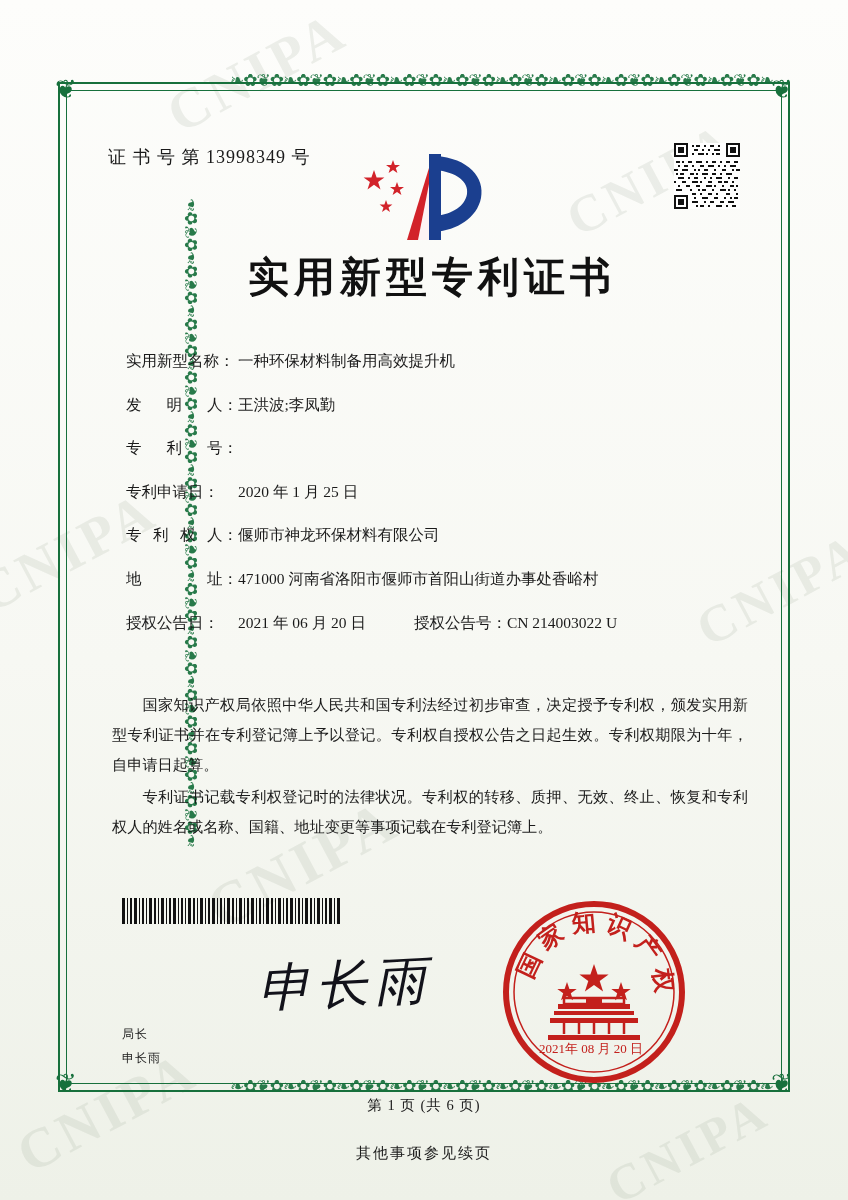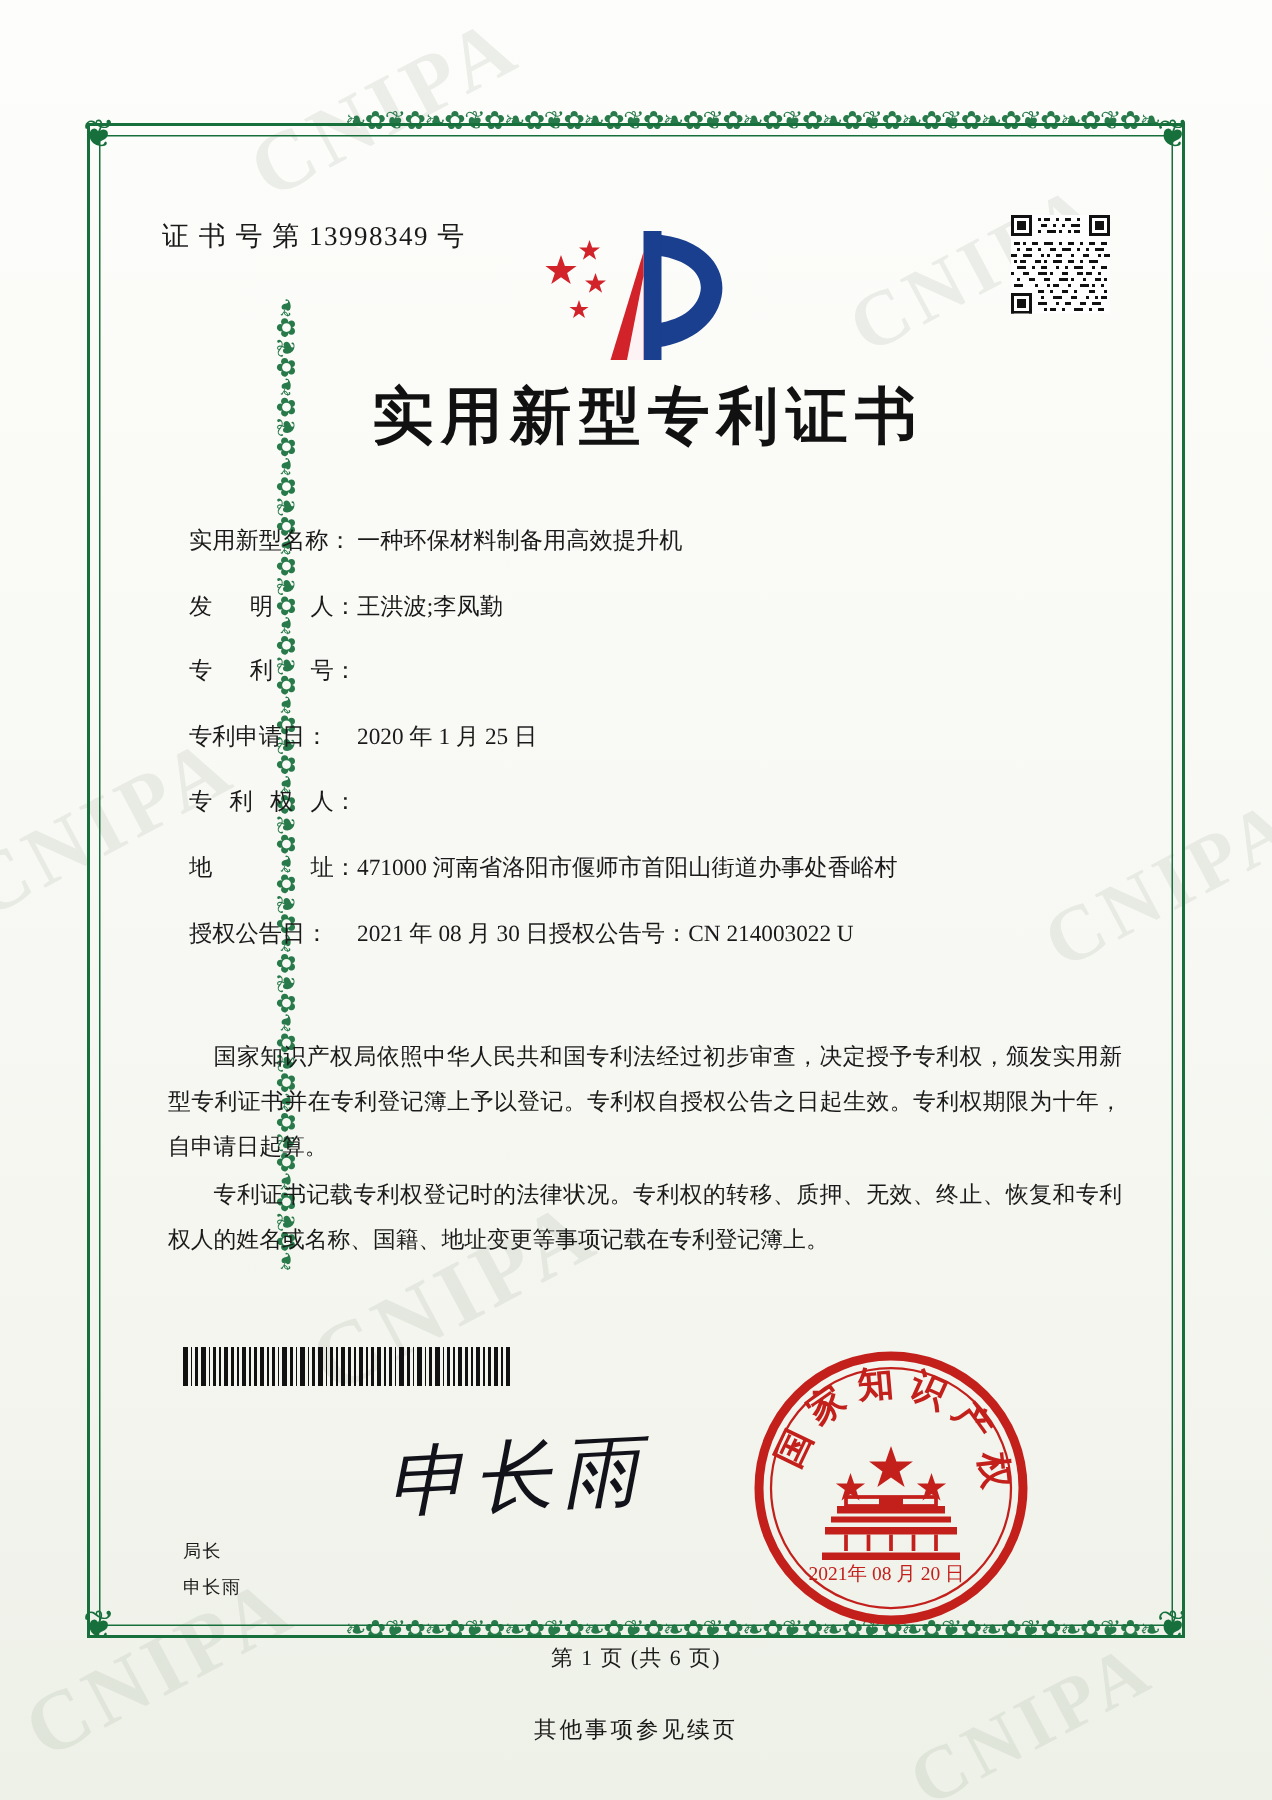--- a/index.html
+++ b/index.html
@@ -137,20 +137,21 @@
     margin-left: 14px;
   }
   .field-label.spread {
     display: flex;
     justify-content: space-between;
   }
   .field-label.spread span:last-child { letter-spacing: 0; }
   .field-value { flex: 1; }
   .field-row.dual .field-value { flex: 0 0 auto; }
   .sub-label {
+    margin-left: 48px;
     white-space: nowrap;
   }
 
   
   .paras {
     position: absolute;
     left: 112px;
     top: 690px;
     width: 636px;
     font-size: 15.2px;
@@ -426,33 +427,34 @@
       <div class="field-value">2020 年 1 月 25 日</div>
     </div>
 
     <div class="field-row">
       <div class="field-label spread">
         <span>专</span>
         <span>利</span>
         <span>权</span>
         <span>人：</span>
       </div>
+      <div class="field-value">偃师市神龙环保材料有限公司</div>
     </div>
 
     <div class="field-row">
       <div class="field-label spread">
         <span>地</span>
         <span>址：</span>
       </div>
       <div class="field-value">471000 河南省洛阳市偃师市首阳山街道办事处香峪村</div>
     </div>
 
     <div class="field-row dual">
       <div class="field-label">授权公告日：</div>
-      <div class="field-value">2021 年 08 月 30 日</div>
+      <div class="field-value">2021 年 06 月 20 日</div>
       <div class="sub-label">授权公告号：</div>
       <div>CN 214003022 U</div>
     </div>
 
   </div>
 
   <div class="paras">
     <p>国家知识产权局依照中华人民共和国专利法经过初步审查，决定授予专利权，颁发实用新型专利证书并在专利登记簿上予以登记。专利权自授权公告之日起生效。专利权期限为十年，自申请日起算。</p>
     <p>专利证书记载专利权登记时的法律状况。专利权的转移、质押、无效、终止、恢复和专利权人的姓名或名称、国籍、地址变更等事项记载在专利登记簿上。</p>
   </div>

